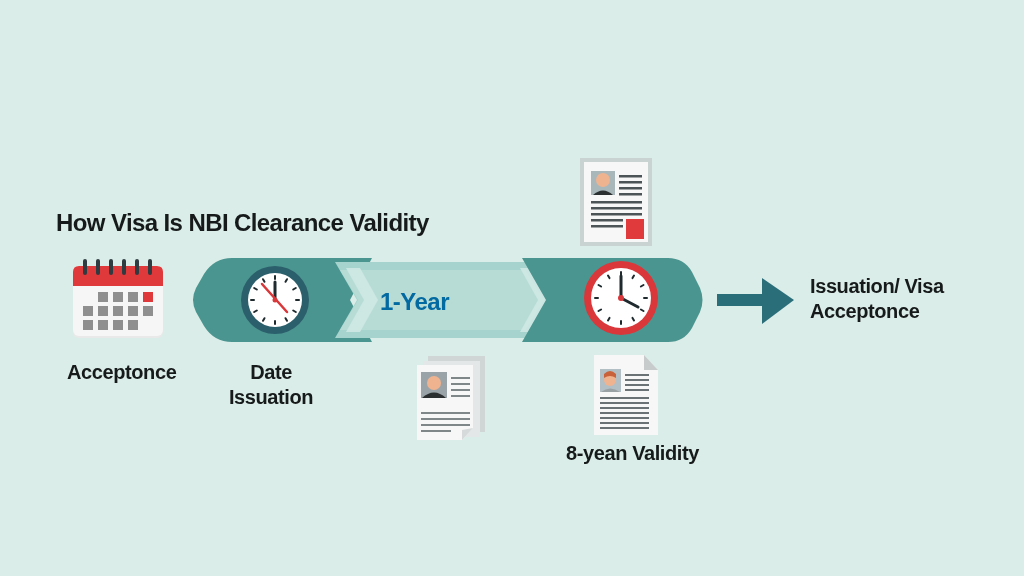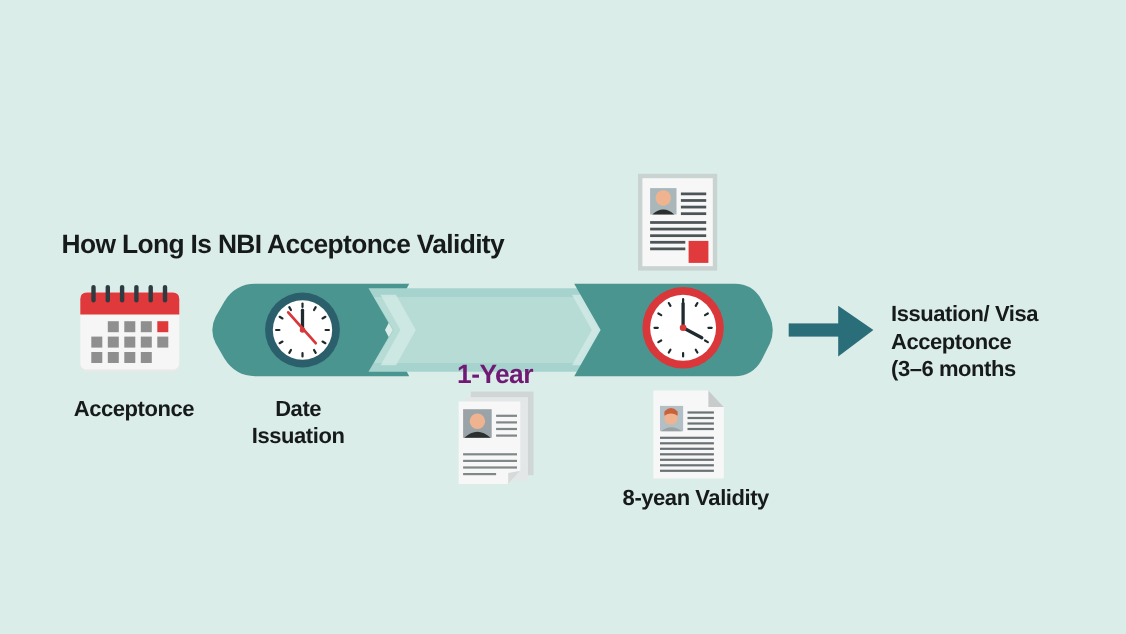--- a/index.html
+++ b/index.html
@@ -16,23 +16,22 @@
     letter-spacing: -0.6px; white-space: nowrap;
   }
   .label {
     font-size: 20px; font-weight: bold; color: #161a1a;
     letter-spacing: -0.4px; line-height: 25px; white-space: nowrap;
   }
   .center { text-align: center; }
   #diagram { position: absolute; left: 0; top: 0; }
   .band-text {
     left: 380px; top: 288px; width: 140px;
-    font-size: 24px; font-weight: bold; color: #701a75; text-align: center;
+    font-size: 24px; font-weight: bold; color: #0369a1; 
     letter-spacing: -0.5px;
-    margin-top: 39px;
   }
 </style>
 </head>
 <body>
 
 <svg id="diagram" width="1024" height="576" viewBox="0 0 1024 576">
 
   <g>
 
     <path d="M232 258 L352 258 L372 258 L350 300 L372 342 L232 342 Q214 342 204 326 L196 312 Q190 300 196 288 L204 274 Q214 258 232 258 Z" fill="#4b9590"></path>
@@ -180,30 +179,29 @@
       <rect x="600" y="402" width="49" height="2"></rect>
       <rect x="600" y="407" width="49" height="2"></rect>
       <rect x="600" y="412" width="49" height="2"></rect>
       <rect x="600" y="417" width="49" height="2"></rect>
       <rect x="600" y="422" width="49" height="2"></rect>
       <rect x="600" y="427" width="49" height="2"></rect>
     </g>
   </g>
 </svg>
 
-<div class="abs title">How Long Is NBI Acceptonce Validity</div>
+<div class="abs title">How Visa Is NBI Clearance Validity</div>
 
 <div class="abs band-text">1-Year</div>
 
 <div class="abs label" style="left:67px; top:360px;">Acceptonce</div>
 
 <div class="abs label center" style="left:215px; top:360px; width:112px;">
   <div>Date</div>
   <div>Issuation</div>
 </div>
 
 <div class="abs label" style="left:566px; top:441px;">8-yean Validity</div>
 
 <div class="abs label" style="left:810px; top:274px;">
   <div>Issuation/ Visa</div>
   <div>Acceptonce</div>
-  <div>(3–6 months</div>
 </div>
 
 </body></html>

